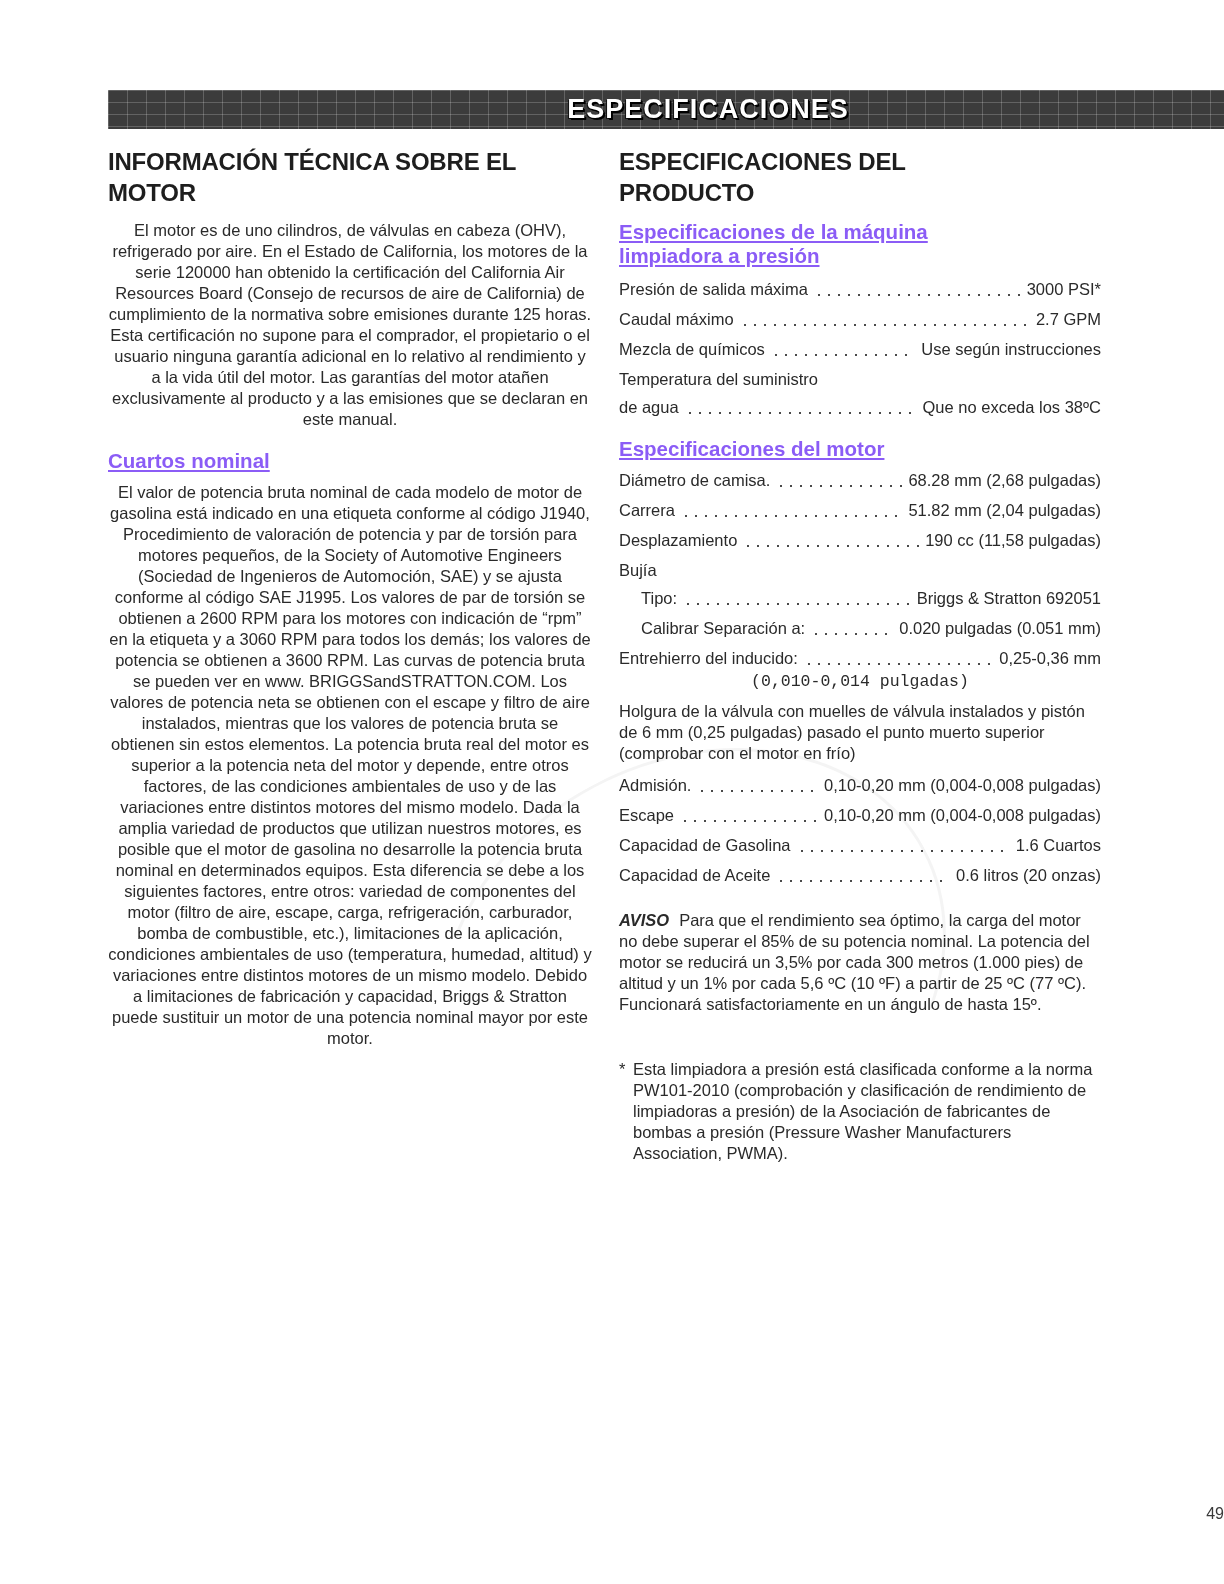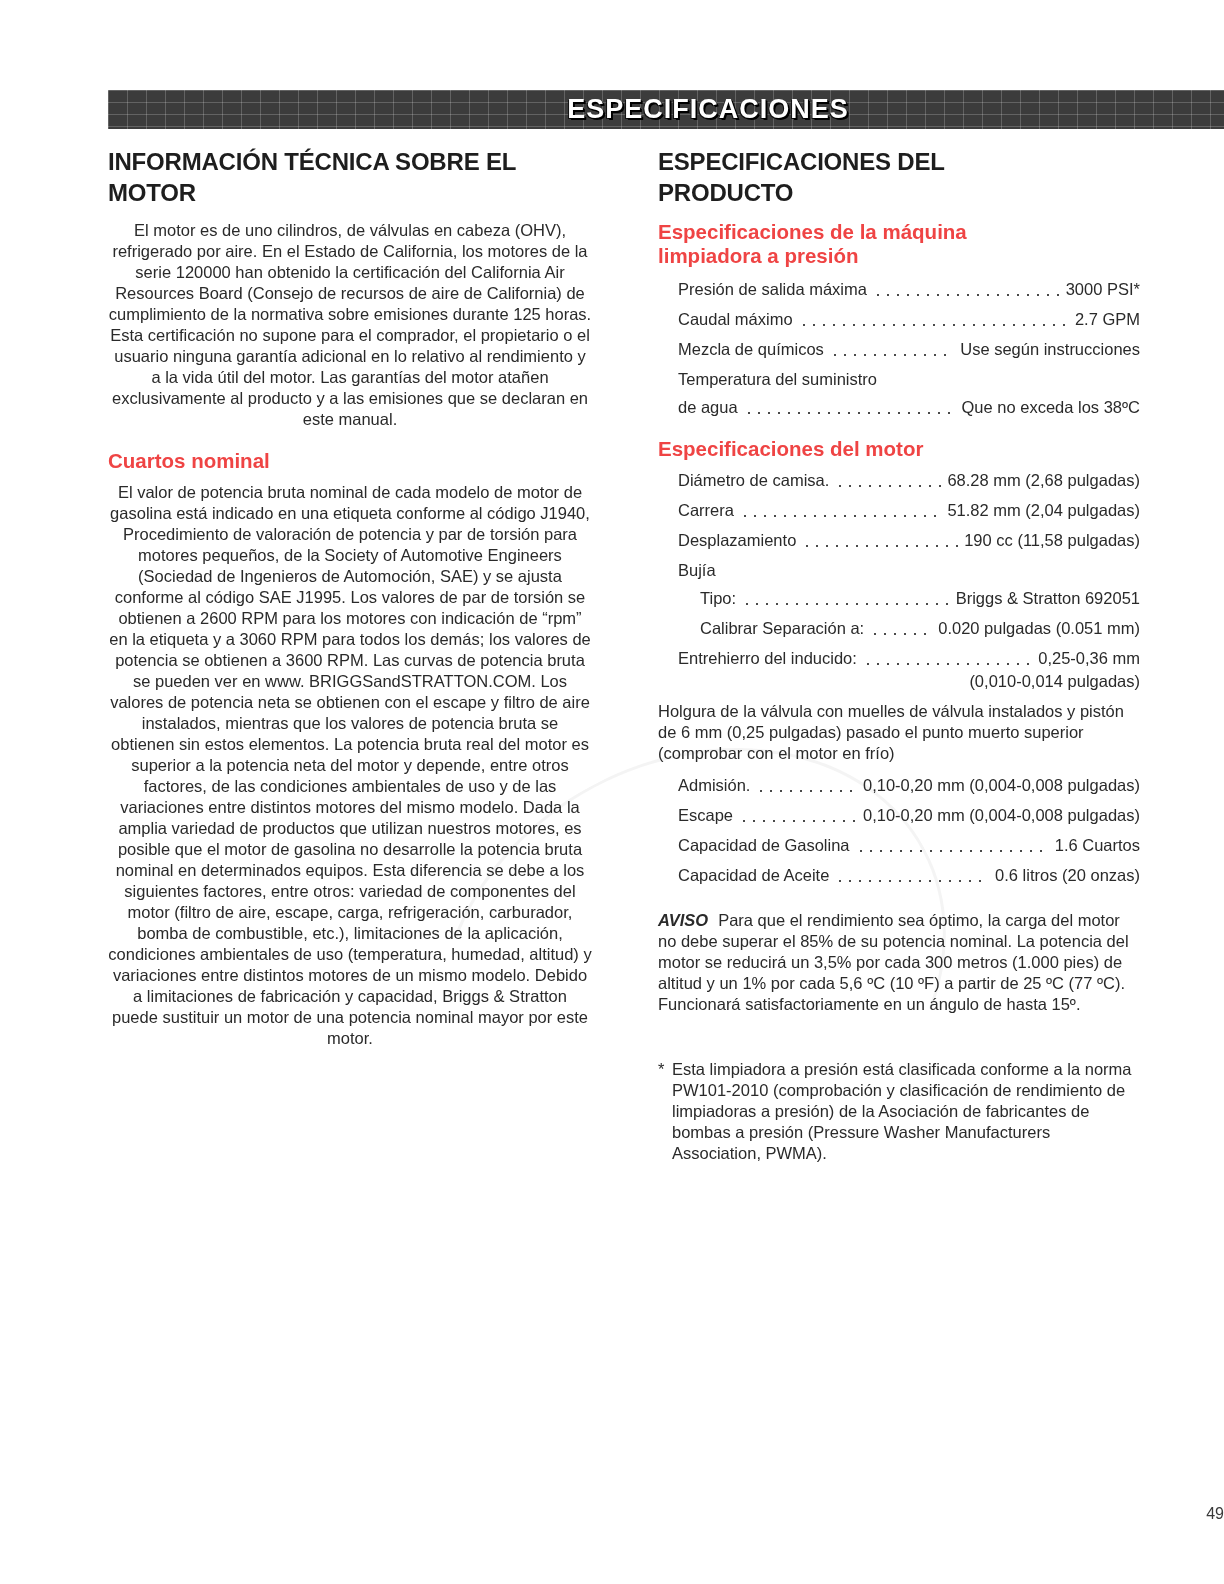--- a/index.html
+++ b/index.html
@@ -20,50 +20,50 @@
       repeating-linear-gradient(to bottom, rgba(255,255,255,0.20) 0 1px, transparent 1px 12px);
     display:flex;align-items:center;justify-content:center;
   }
   .banner-title{
     font-size:27px;font-weight:bold;letter-spacing:1px;color:#ffffff;
     text-shadow:2px 2px 0 #000, 1px 1px 0 #000, -1px 1px 0 #111;
   }
   
   .col{position:absolute;top:146px;}
   .col-left{left:108px;width:484px;}
-  .col-right{left:658px;width:482px;}
+  .col-right{left:619px;width:482px;}
   .col-heading{
     font-size:24px;font-weight:bold;color:#1e1e1e;
     line-height:31px;margin:0 0 12px 0;letter-spacing:-0.2px;
   }
   .col-right .col-heading{max-width:400px;}
   p.body{
     font-size:16.5px;line-height:21px;margin:0 0 0 0;color:#2a2a2a;
     text-align:center;
   }
   h2.section{
-    font-size:20.5px;font-weight:bold;color:#ef4444;
-    margin:19px 0 9px 0;line-height:24px;
+    font-size:20.5px;font-weight:bold;color:#8b5cf6;
+    margin:19px 0 9px 0;line-height:24px;text-decoration:underline;
   }
   .col-right h2.section.first{margin-top:10px;}
   .col-right h2.machine{max-width:380px;margin-bottom:11px;}
   
   .spec{font-size:16.5px;line-height:21px;}
   .spec-row{display:flex;align-items:baseline;margin:0 0 9px 0;white-space:nowrap;}
-  .spec-row .label{flex:0 0 auto;margin-left:20px;}
+  .spec-row .label{flex:0 0 auto;}
   .spec-row .value{flex:0 0 auto;text-align:right;}
   .spec-row .leader{
     flex:1 1 auto;min-width:14px;margin:0 6px;align-self:stretch;
     background-image:radial-gradient(circle, #4a4a4a 1.3px, transparent 1.5px);
     background-size:10px 4px;background-repeat:repeat-x;
     background-position:left bottom 3px;
   }
   .spec-row.indent{padding-left:22px;}
   .spec-row.label-only{margin-bottom:7px;}
-  .spec-row.continuation{justify-content:flex-end;margin-top:-7px;}
+  .spec-row.continuation{justify-content:center;margin-top:-7px;font-family:Liberation Mono, monospace;}
   .valve-note{font-size:16.5px;line-height:21px;margin:2px 0 11px 0;}
   
   .aviso{font-size:16.5px;line-height:21px;margin-top:24px;}
   .aviso .aviso-label{font-weight:bold;font-style:italic;margin-right:10px;}
   .footnote{display:flex;font-size:16.5px;line-height:21px;margin-top:44px;}
   .footnote .marker{flex:0 0 14px;}
   .footnote .fn-text{flex:1 1 auto;}
   
   .page-number{
     position:absolute;left:0;top:1505px;width:100%;

